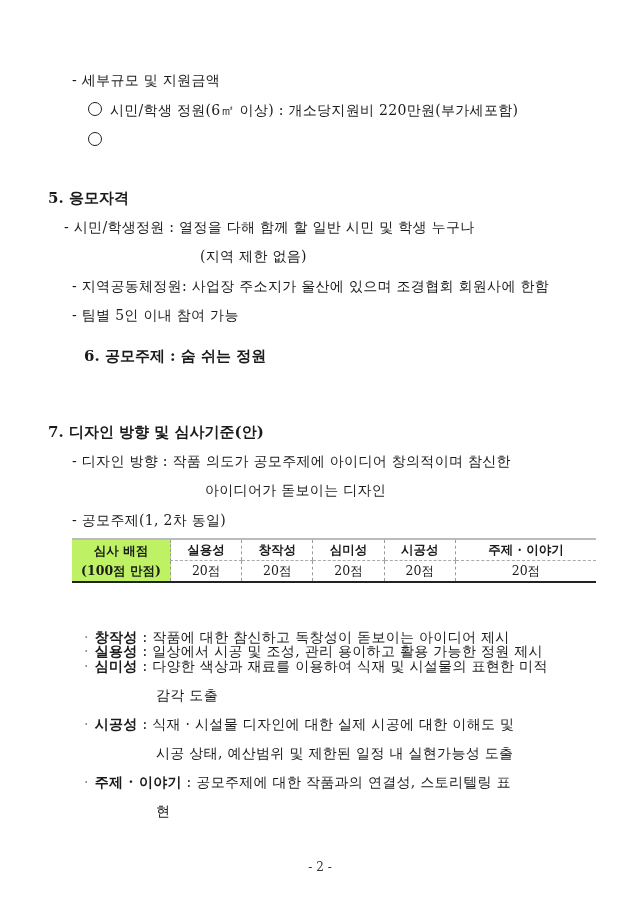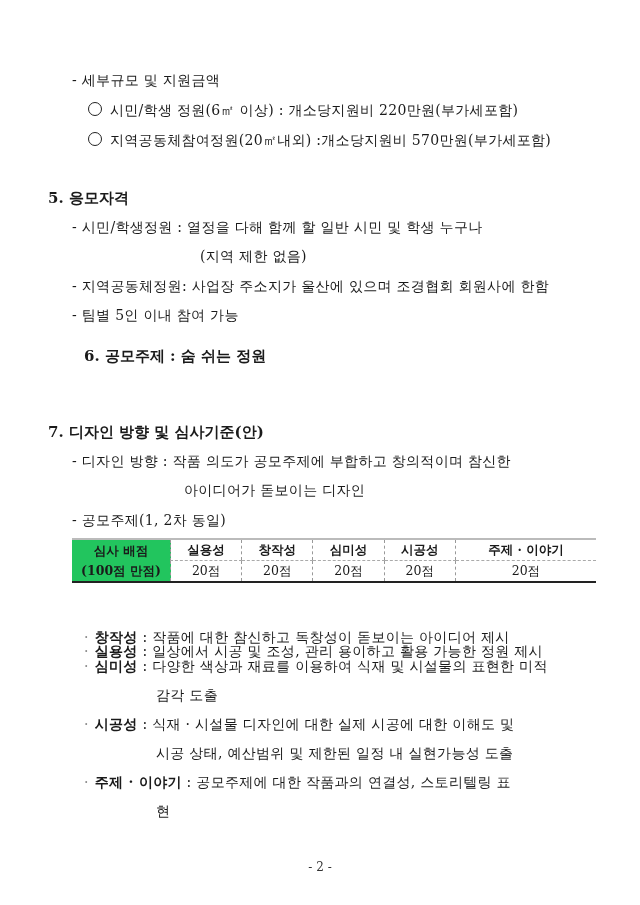--- a/index.html
+++ b/index.html
@@ -32,52 +32,52 @@
     position: absolute; left: 72px; top: 538px; width: 524px;
     border-collapse: collapse;
     font-size: 12.5px; line-height: 18px;
   }
   .score-table td {
     text-align: center; padding: 0; height: 20px;
     border-left: 1px dashed #999;
   }
   .score-table tr.head td { border-bottom: 1px dashed #aaa; font-weight: bold; }
   .score-table td.label {
-    background: #22c55e; border-left: none; font-weight: bold;
+    background: #bef264; border-left: none; font-weight: bold;
     width: 98px; line-height: 20px;
   }
   .score-table { border-top: 2px solid #bbb; border-bottom: 2px solid #222; }
 
   .page-num {
     position: absolute; left: 0; width: 640px; top: 860px;
     text-align: center; font-size: 12px; color: #333;
   }
 </style>
 </head>
 <body>
 
 <div class="line" style="left:72px; top:70px;">- 세부규모 및 지원금액</div>
 <div class="line" style="left:88px; top:100px;">
   <span class="circle"></span><span>시민/학생 정원(6㎡ 이상) : 개소당지원비 220만원(부가세포함)</span>
 </div>
 <div class="line" style="left:88px; top:130px;">
-  <span class="circle"></span><span>지역공동체참여정원(20㎡내외) :개소당지원비 570만원(부가세포함)</span>
+  <span class="circle"></span>
 </div>
 
 <div class="heading" style="left:48px; top:188px;">5. 응모자격</div>
-<div class="line" style="left:72px; top:217px;">- 시민/학생정원 : 열정을 다해 함께 할 일반 시민 및 학생 누구나</div>
+<div class="line" style="left:64px; top:217px;">- 시민/학생정원 : 열정을 다해 함께 할 일반 시민 및 학생 누구나</div>
 <div class="line" style="left:200px; top:246px;text-align:center;">(지역 제한 없음)</div>
 <div class="line" style="left:72px; top:276px;">- 지역공동체정원: 사업장 주소지가 울산에 있으며 조경협회 회원사에 한함</div>
 <div class="line" style="left:72px; top:305px;">- 팀별 5인 이내 참여 가능</div>
 
 <div class="heading" style="left:48px; top:346px;margin-left:36px;">6. 공모주제 : 숨 쉬는 정원</div>
 
 <div class="heading" style="left:48px; top:422px;">7. 디자인 방향 및 심사기준(안)</div>
-<div class="line" style="left:72px; top:451px;">- 디자인 방향 : 작품 의도가 공모주제에 부합하고 창의적이며 참신한</div>
-<div class="line" style="left:184px; top:480px;text-align:right;">아이디어가 돋보이는 디자인</div>
+<div class="line" style="left:72px; top:451px;">- 디자인 방향 : 작품 의도가 공모주제에 아이디어 창의적이며 참신한</div>
+<div class="line" style="left:205px; top:480px;text-align:right;">아이디어가 돋보이는 디자인</div>
 <div class="line" style="left:72px; top:510px;">- 공모주제(1, 2차 동일)</div>
 
 <table class="score-table">
   <tbody>
       <tr class="head">
     <td class="label" rowspan="2">
       <div>심사 배점</div>
       <div>(100점 만점)</div>
     </td>
     <td>실용성</td>

